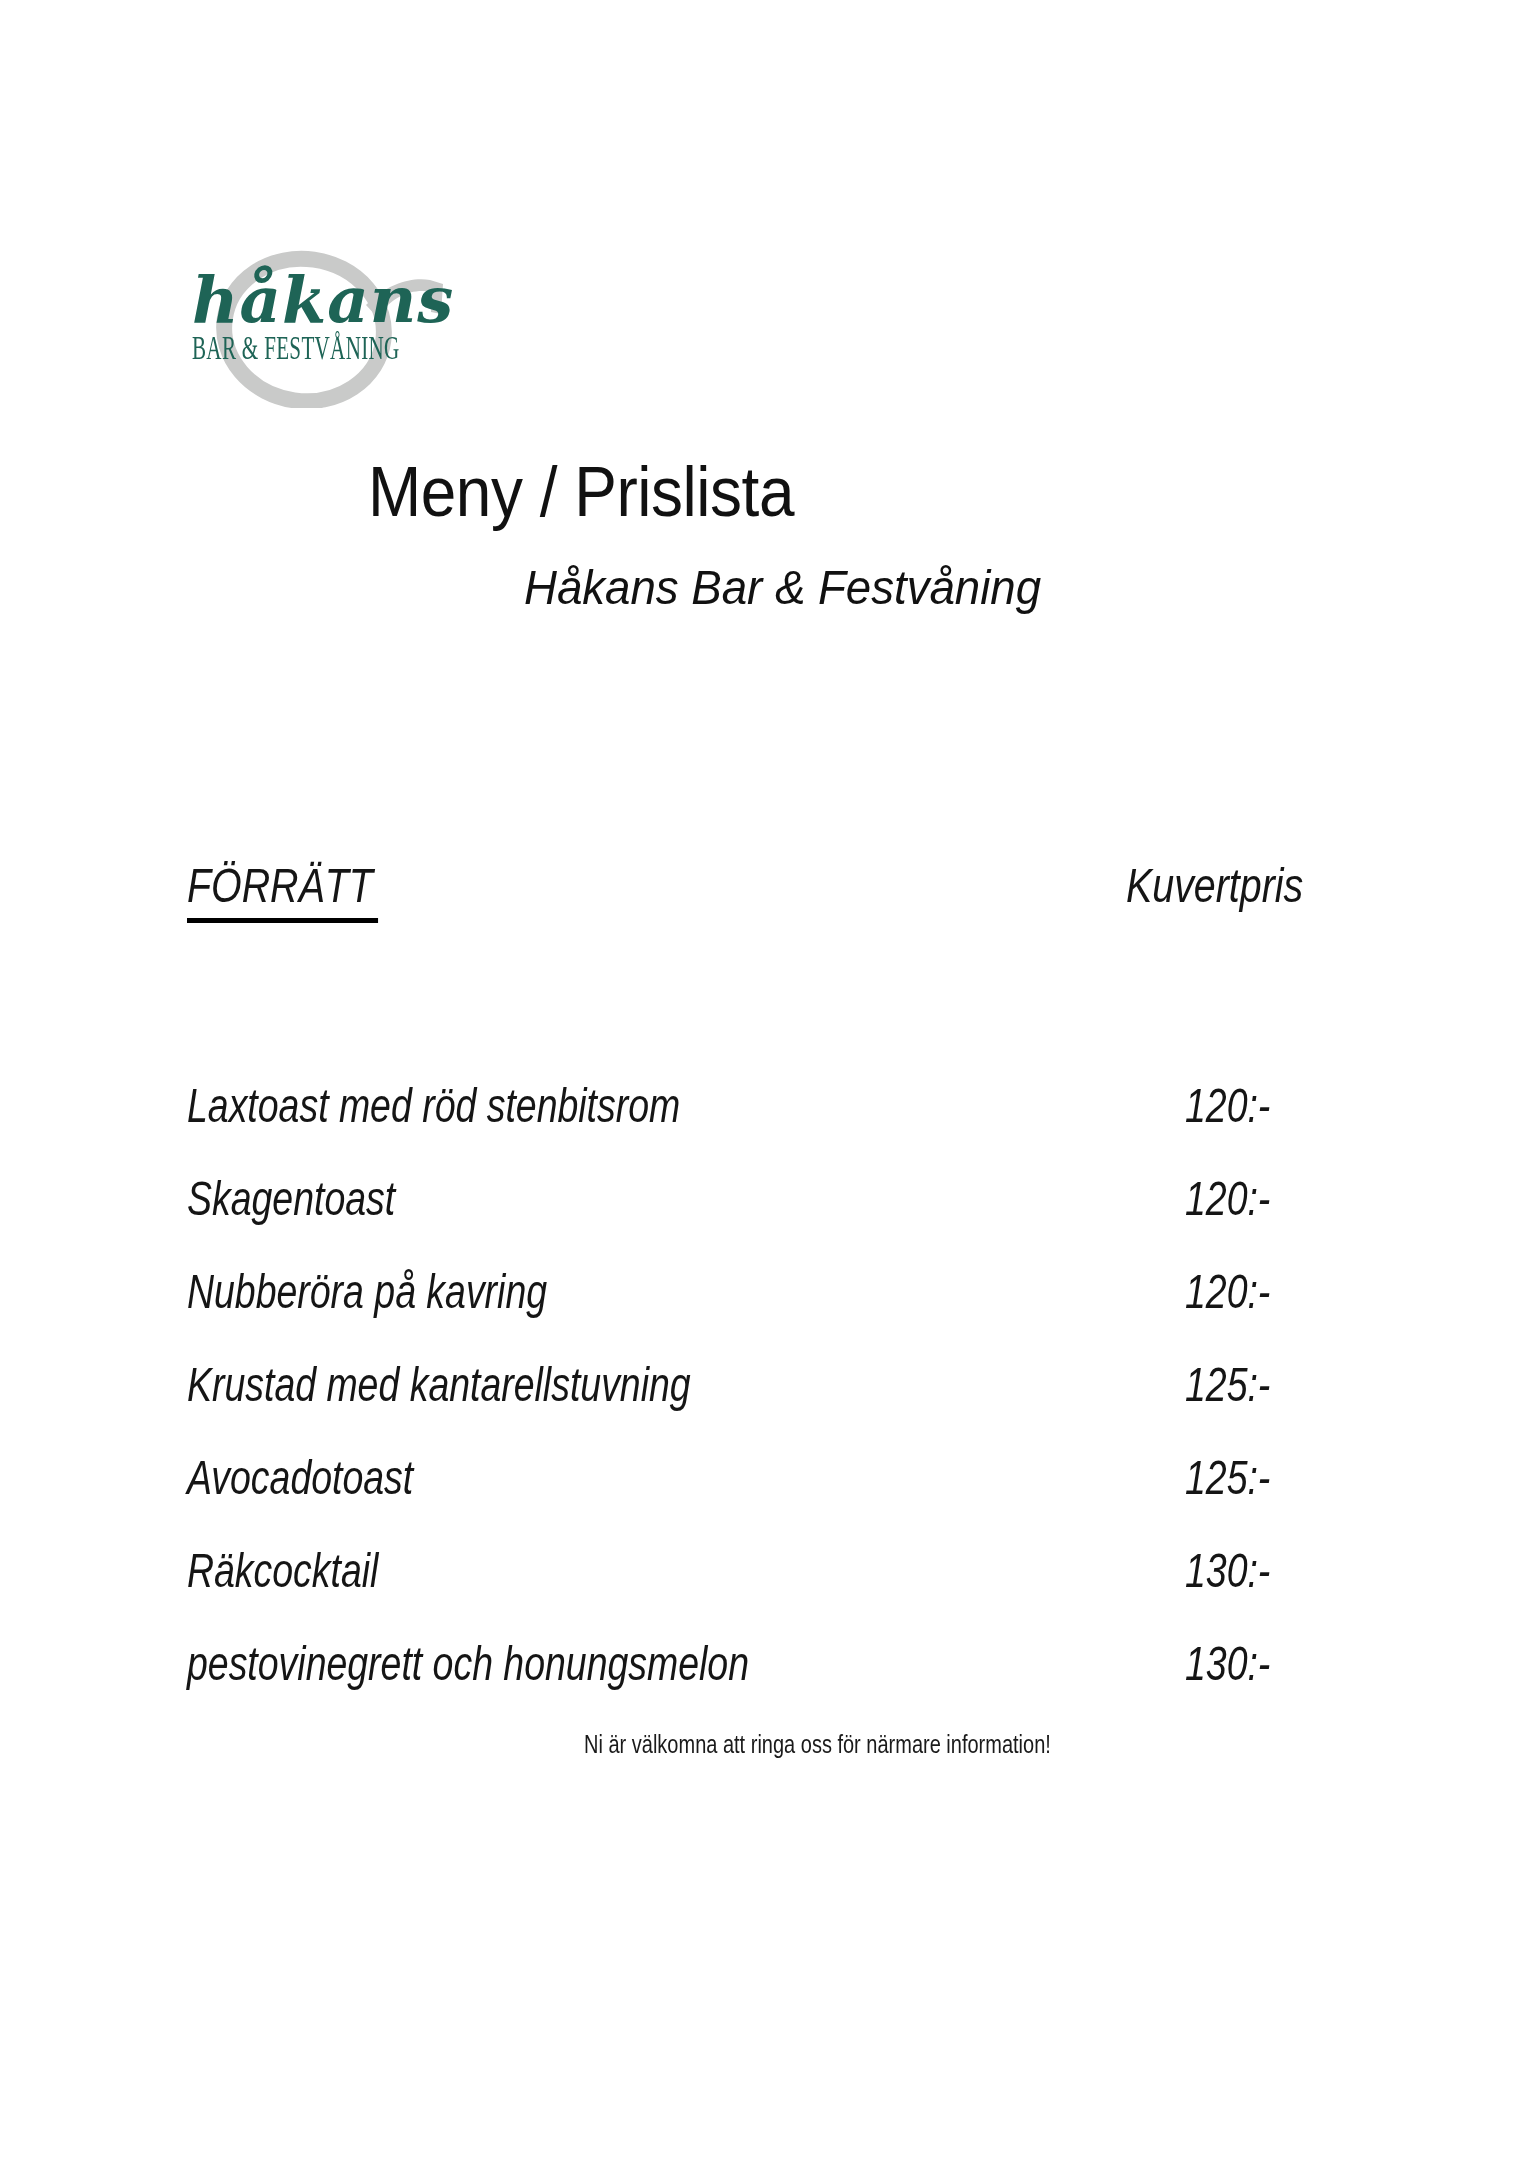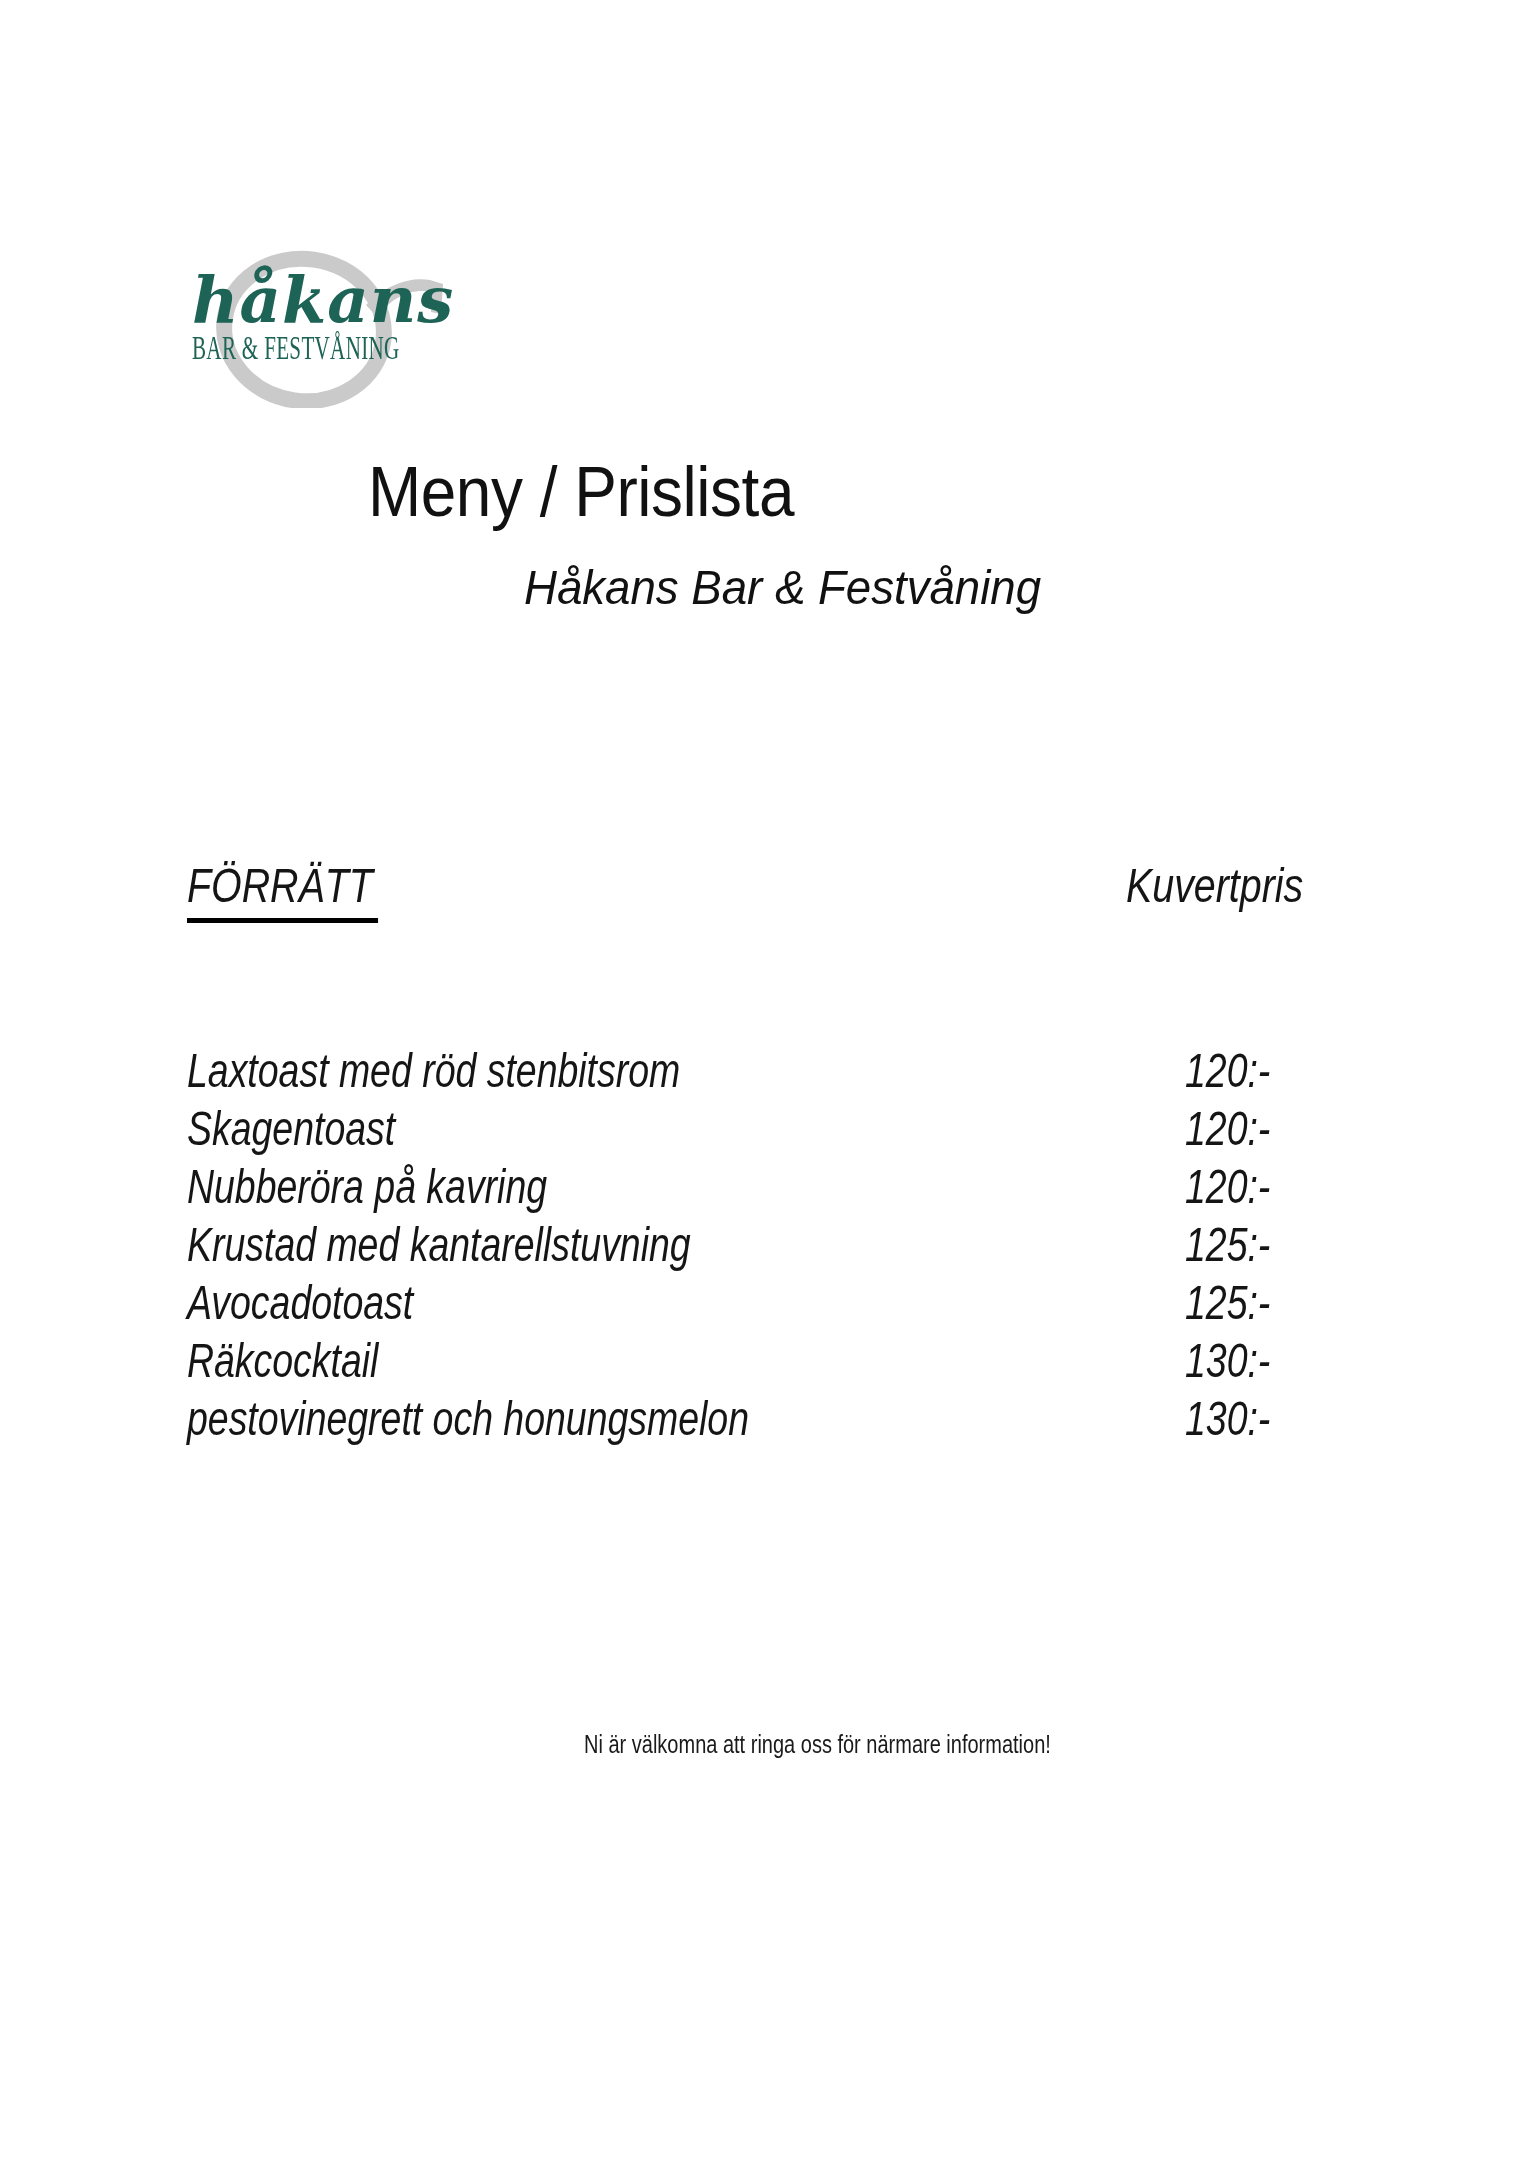--- a/index.html
+++ b/index.html
@@ -60,21 +60,21 @@
     border-bottom:5px solid #000;padding-bottom:4px;padding-right:6px;
   }
   .price-column-header{
     position:absolute;left:1126px;top:858px;
     font-style:italic;font-size:48px;line-height:56px;
     white-space:nowrap;
     display:inline-block;transform:scaleX(0.82);transform-origin:0 0;
   }
   
   .menu-list{position:absolute;left:187px;top:1042px;width:1250px;}
-  .menu-row{position:relative;height:58px;}
+  .menu-row{position:relative;height:58px;margin-top:35px;}
   .item-name,.item-price{
     font-style:italic;font-size:48px;line-height:58px;
     white-space:nowrap;
     display:inline-block;transform:scaleX(0.78);transform-origin:0 0;
   }
   .item-price{position:absolute;left:998px;top:0;}
   
   .footer-note{
     position:absolute;left:584px;top:1729px;
     font-size:25px;line-height:30px;

